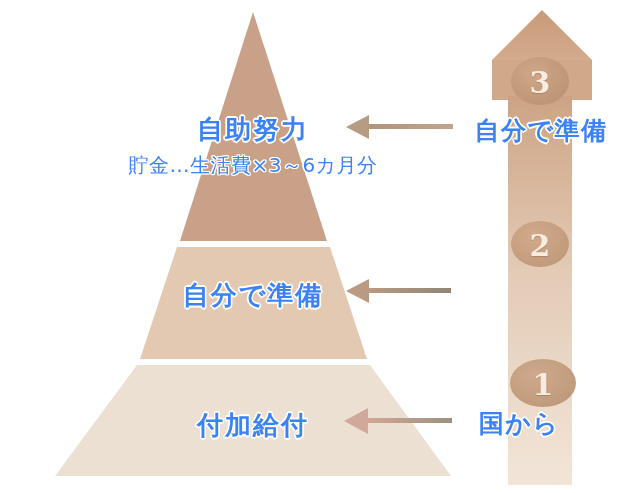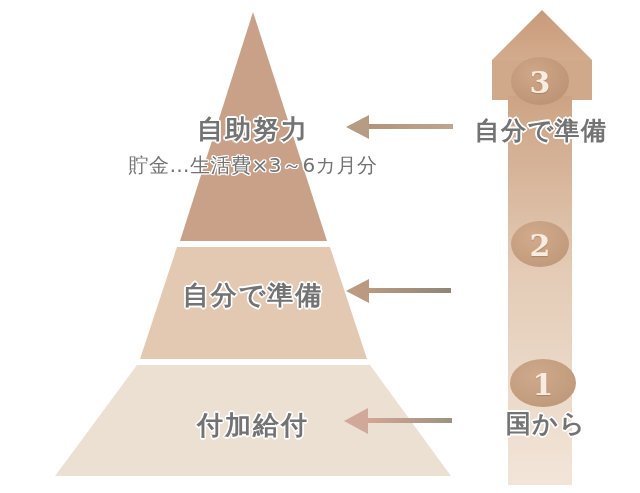--- a/index.html
+++ b/index.html
@@ -21,21 +21,21 @@
   svg.layer {
     position: absolute;
     left: 0;
     top: 0;
     width: 640px;
     height: 493px;
   }
   .txt {
     position: absolute;
     white-space: nowrap;
-    color: #737373;
+    color: #3b82f6;
     font-family: "DejaVu Sans", "Liberation Sans", sans-serif;
     font-weight: 700;
     text-shadow:
        1.6px 0 0 #ffffff, -1.6px 0 0 #ffffff,
        0 1.6px 0 #ffffff, 0 -1.6px 0 #ffffff,
        1.2px 1.2px 0 #ffffff, -1.2px 1.2px 0 #ffffff,
        1.2px -1.2px 0 #ffffff, -1.2px -1.2px 0 #ffffff;
   }
   .tier-title {
     font-size: 26px;
@@ -154,15 +154,15 @@
 
   <div class="num-label" style="left:540px; top:82px;">3</div>
 
   <div class="num-label" style="left:540px; top:245px;">2</div>
 
   <div class="num-label" style="left:543px; top:384px;">1</div>
 
   <div class="txt side-label" style="left:541px; top:114px;">自分で準備</div>
 
 
-  <div class="txt side-label" style="left:546px; top:407px;">国から</div>
+  <div class="txt side-label" style="left:519px; top:407px;">国から</div>
 
 </div>
 
 </body></html>

